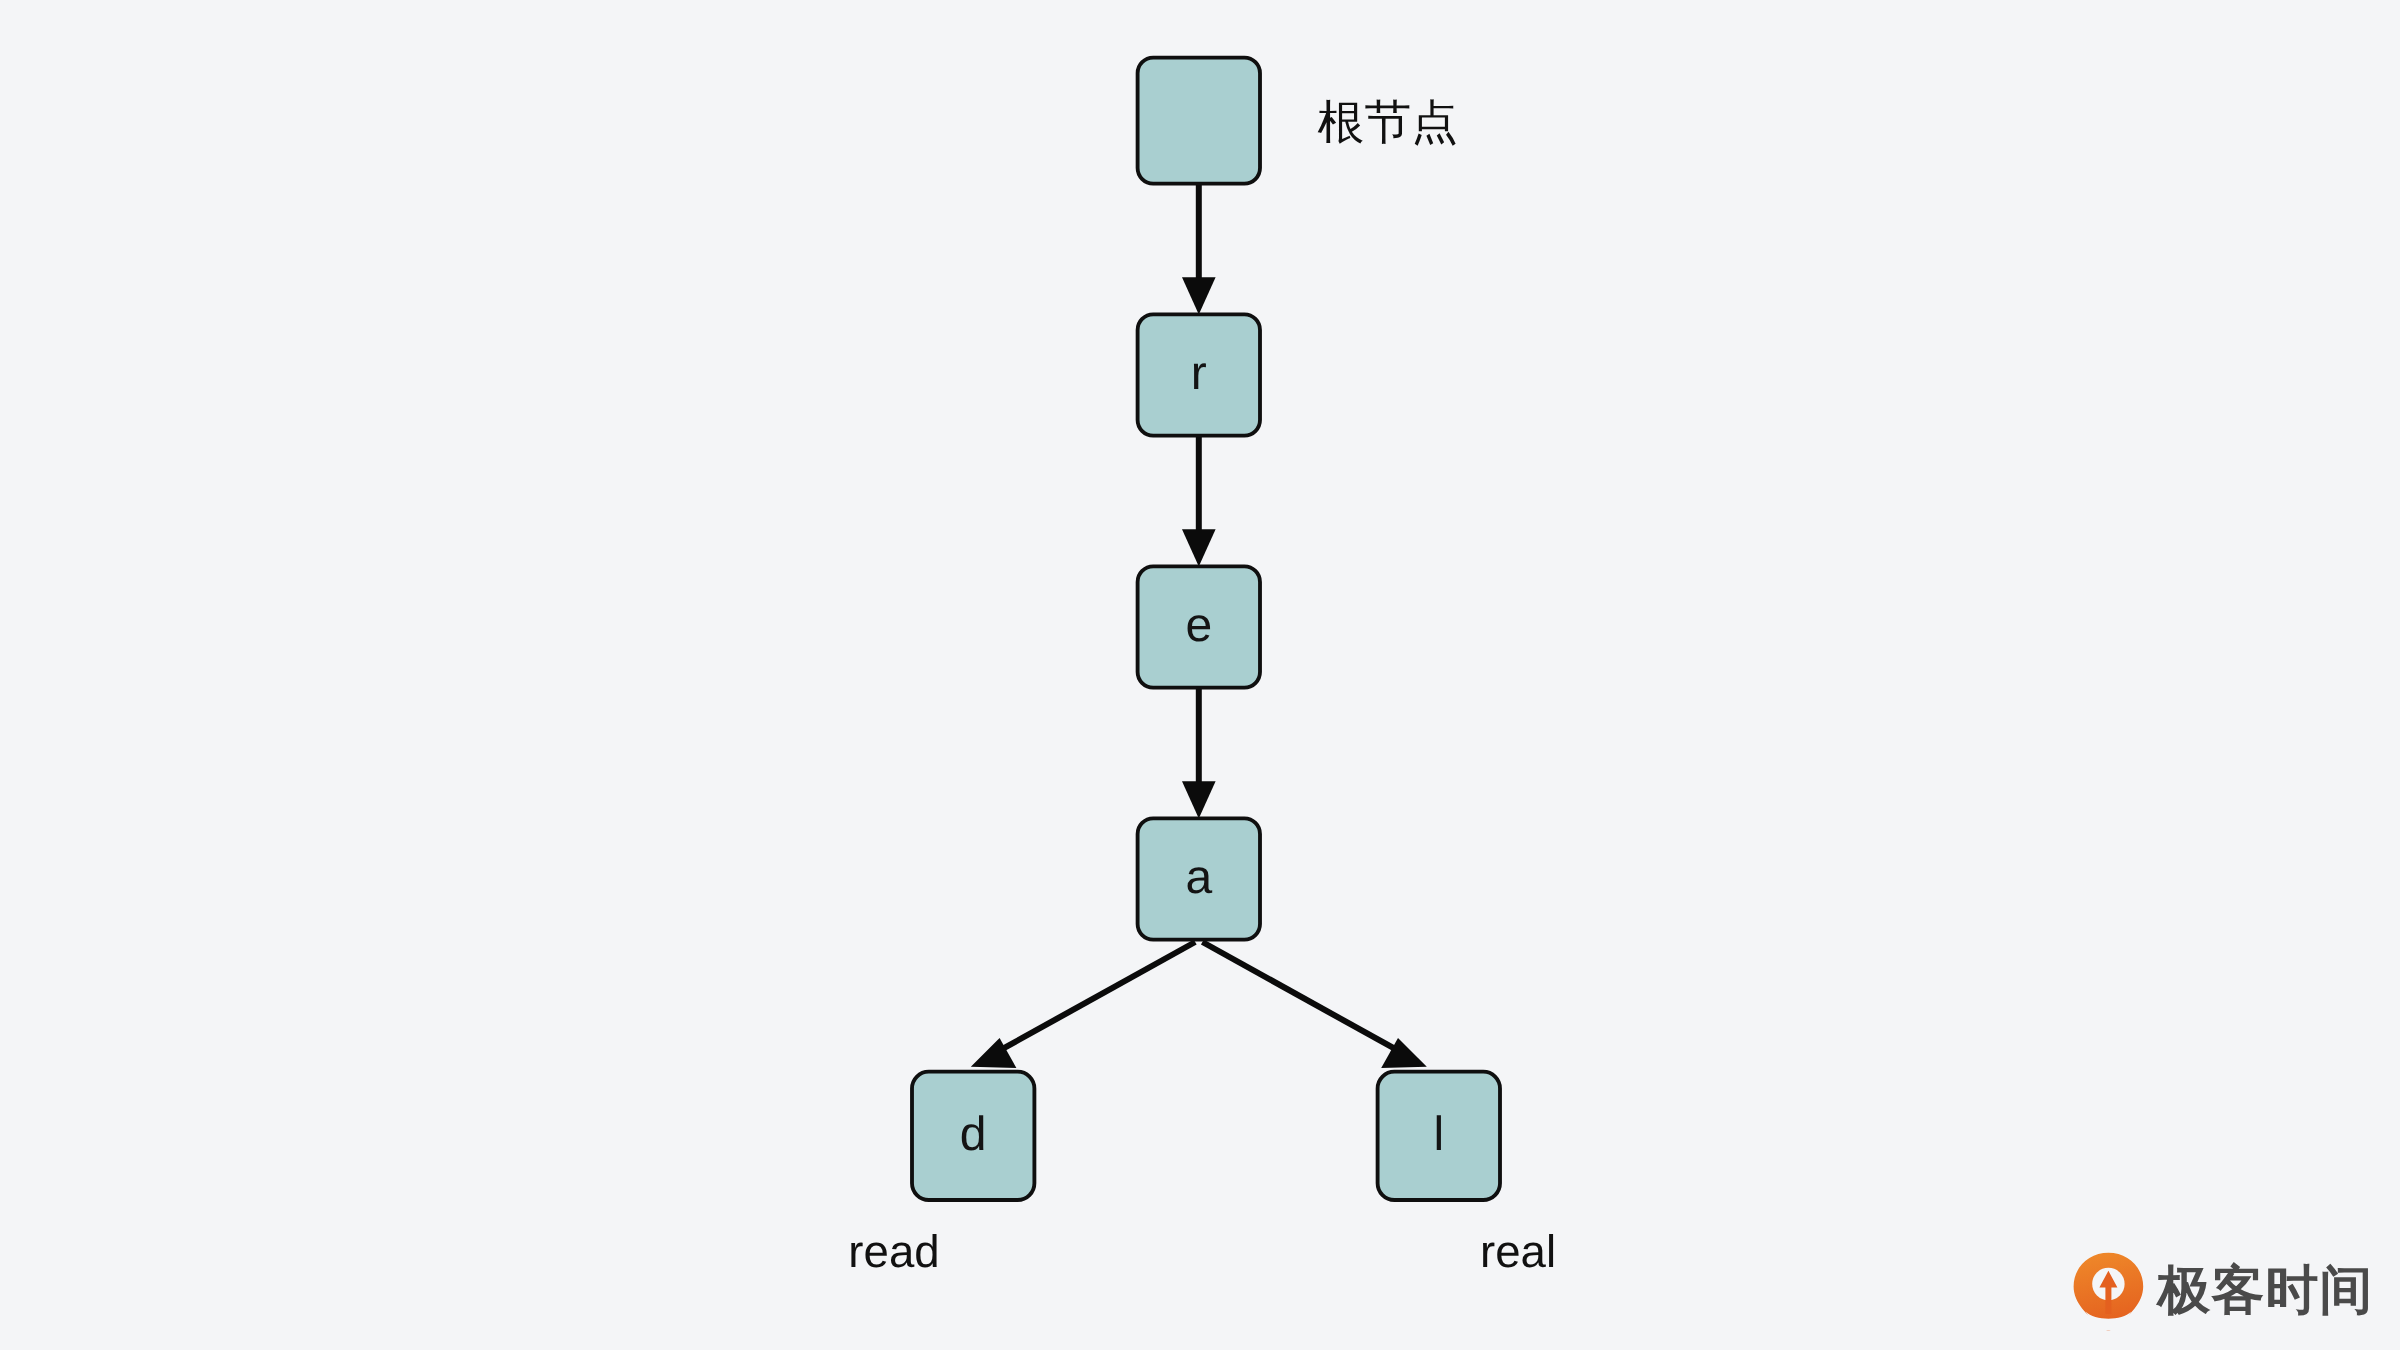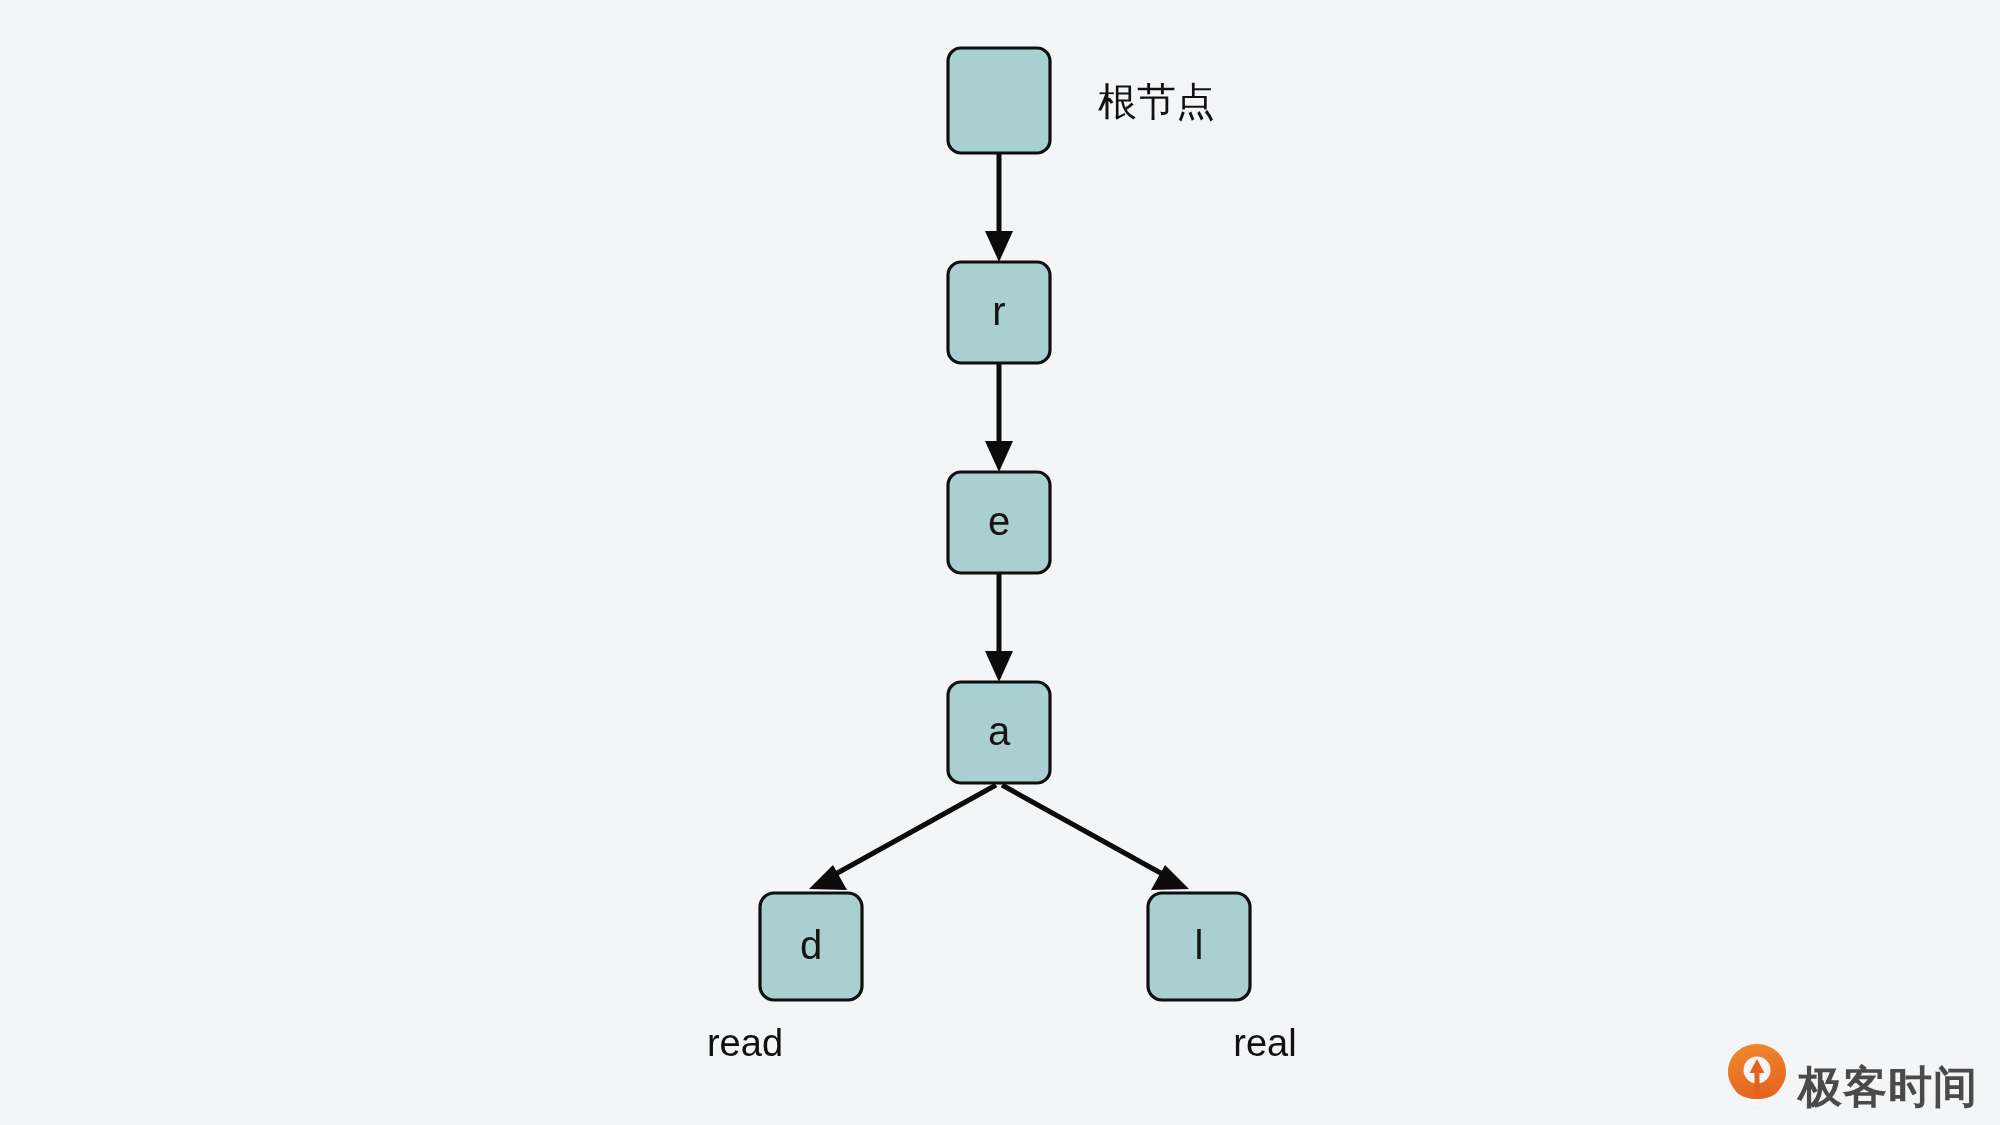--- a/index.html
+++ b/index.html
@@ -71,21 +71,21 @@
     text-anchor: start;
     dominant-baseline: middle;
   }
 
   
   #watermark {
     position: absolute;
     right: 22px;
     bottom: 16px;
     display: flex;
-    align-items: flex-end;
+    align-items: center;
     gap: 10px;
   }
   #watermark .wm-text {
     font-family: "DejaVu Sans", "Liberation Sans", sans-serif;
     font-size: 44px;
     font-weight: 700;
     color: #4a4a4a;
     letter-spacing: 1px;
     line-height: 1;
   }

